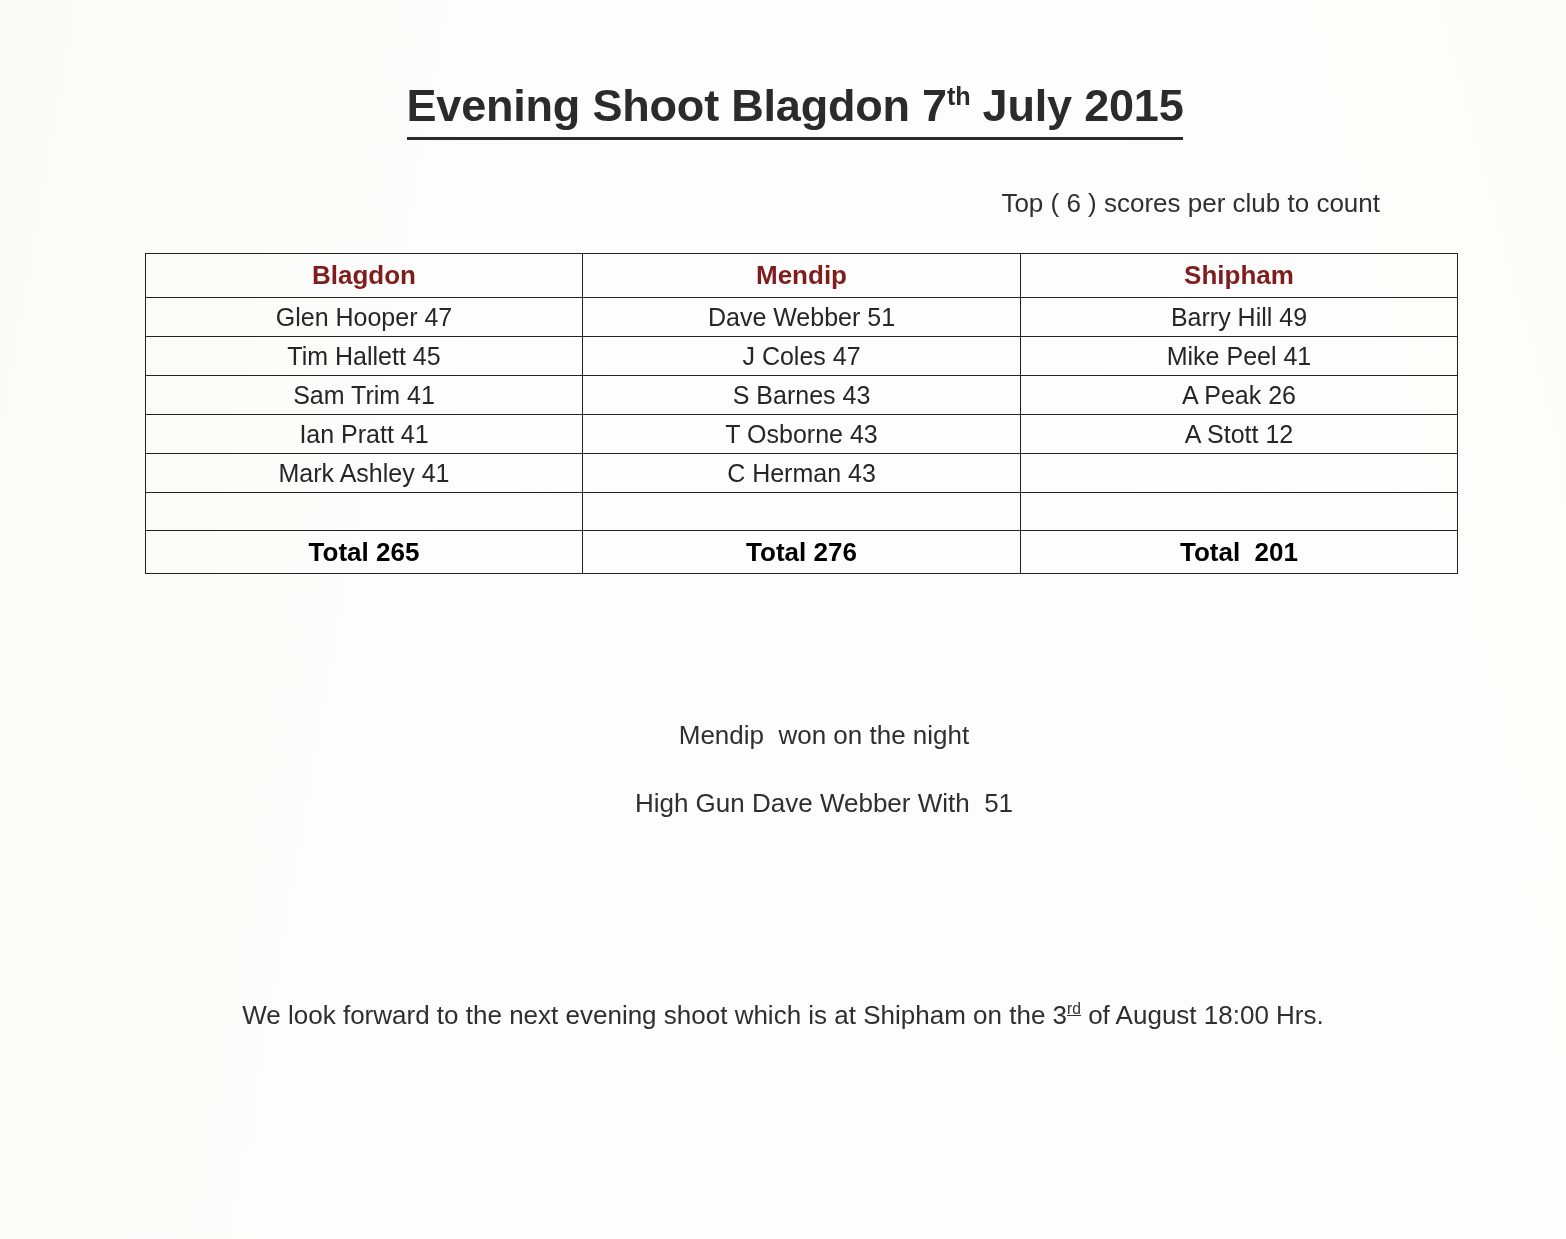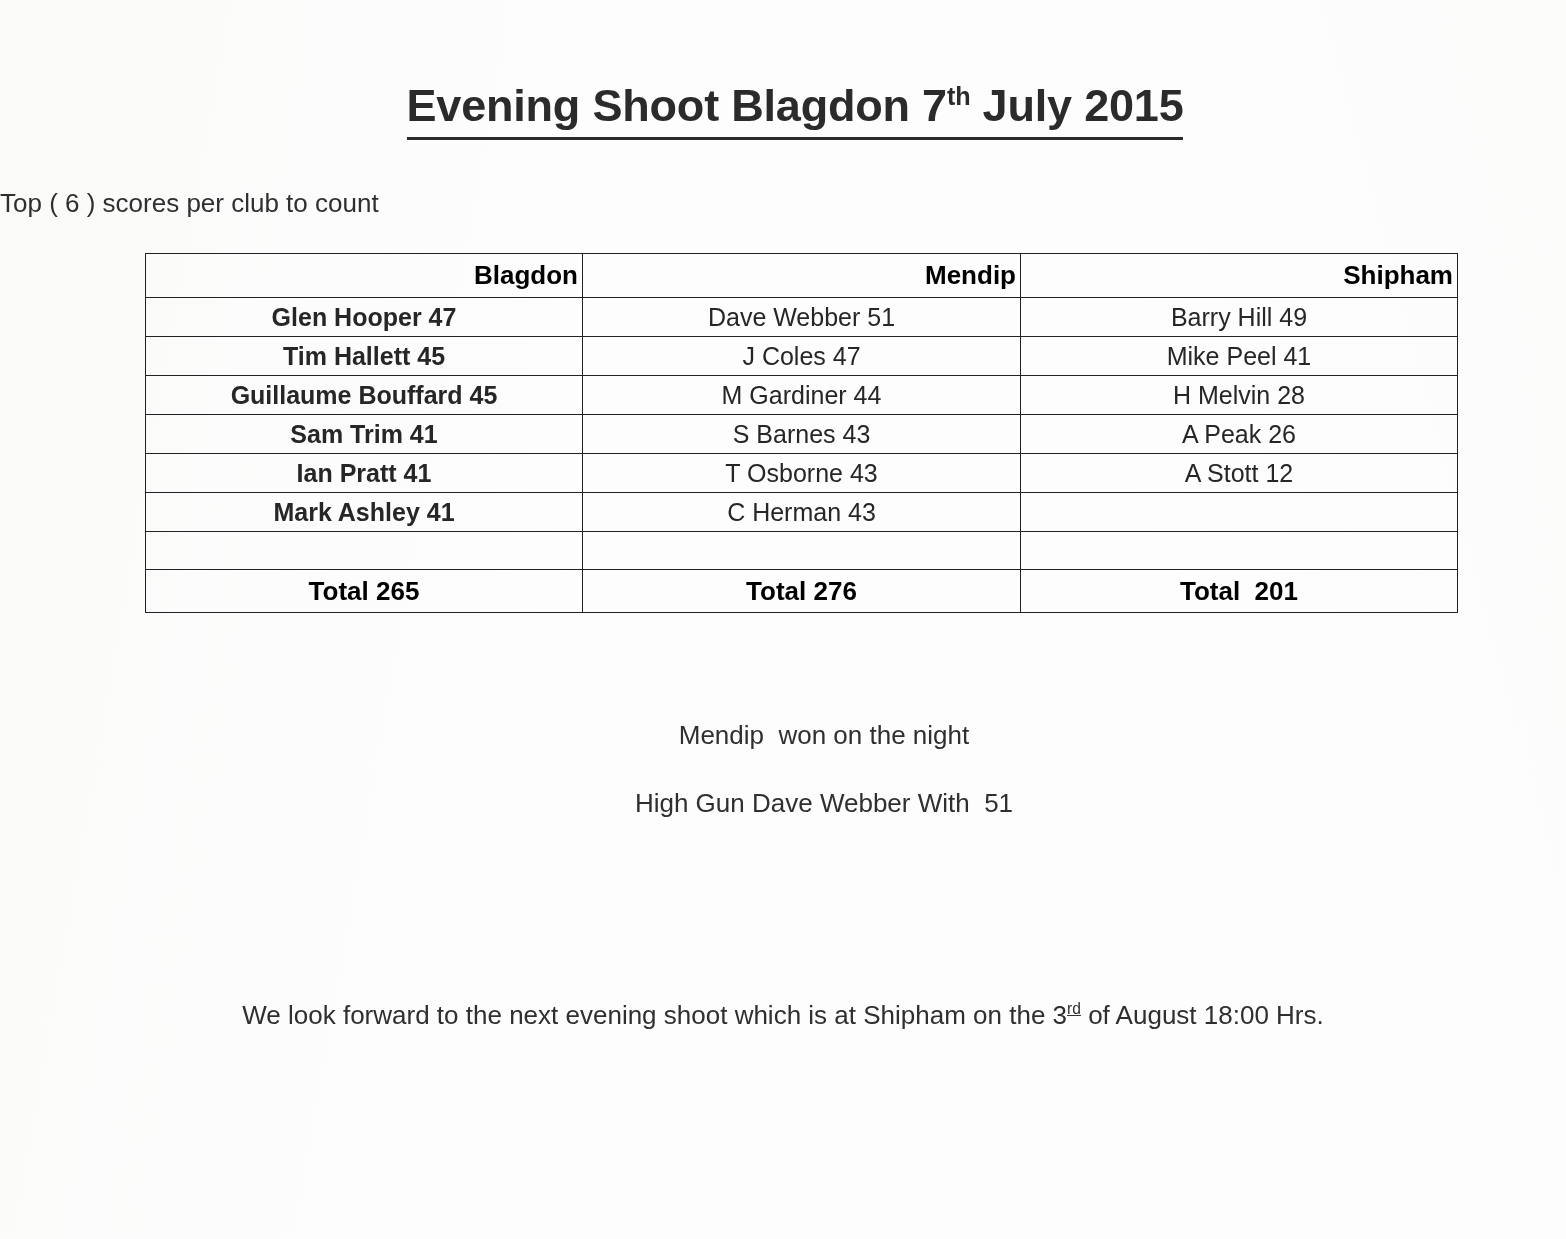--- a/index.html
+++ b/index.html
@@ -56,21 +56,21 @@
     line-height: 0;
     font-weight: bold;
   }
 
   
   .subtitle {
     position: absolute;
     top: 188px;
     left: 0;
     width: 1380px;
-    text-align: left;
+    text-align: right;
     font-size: 26px;
     color: #2f2f2f;
     white-space: pre;
   }
 
   
   .score-table {
     position: absolute;
     left: 145px;
     top: 253px;
@@ -81,29 +81,28 @@
   .score-table td {
     border: 1.6px solid #222;
     height: 38px;
     text-align: center;
     vertical-align: middle;
     font-size: 25px;
     color: #262626;
     padding: 0 4px;
     white-space: pre;
   }
-  .score-table td.col-1 { width: 428px; font-weight: bold; }
+  .score-table td.col-1 { width: 428px; }
   .score-table td.col-2 { width: 429px; }
   .score-table td.col-3 { width: 428px; margin-left: 28px; }
   .score-table tr.header-row td {
     font-weight: bold;
     font-size: 26px;
-    color: #000000;
+    color: #7f1d1d;
     height: 43px;
-    text-align: right;
   }
   .score-table tr.total-row td {
     font-weight: bold;
     font-size: 26px;
     color: #000000;
     height: 42px;
   }
   .score-table tr.blank-row td {
     height: 37px;
   }
@@ -164,25 +163,20 @@
         <td class="col-1">Glen Hooper 47</td>
         <td class="col-2">Dave Webber 51</td>
         <td class="col-3">Barry Hill 49</td>
       </tr>
       <tr>
         <td class="col-1">Tim Hallett 45</td>
         <td class="col-2">J Coles 47</td>
         <td class="col-3">Mike Peel 41</td>
       </tr>
       <tr>
-        <td class="col-1">Guillaume Bouffard 45</td>
-        <td class="col-2">M Gardiner 44</td>
-        <td class="col-3">H Melvin 28</td>
-      </tr>
-      <tr>
         <td class="col-1">Sam Trim 41</td>
         <td class="col-2">S Barnes 43</td>
         <td class="col-3">A Peak 26</td>
       </tr>
       <tr>
         <td class="col-1">Ian Pratt 41</td>
         <td class="col-2">T Osborne 43</td>
         <td class="col-3">A Stott 12</td>
       </tr>
       <tr>

